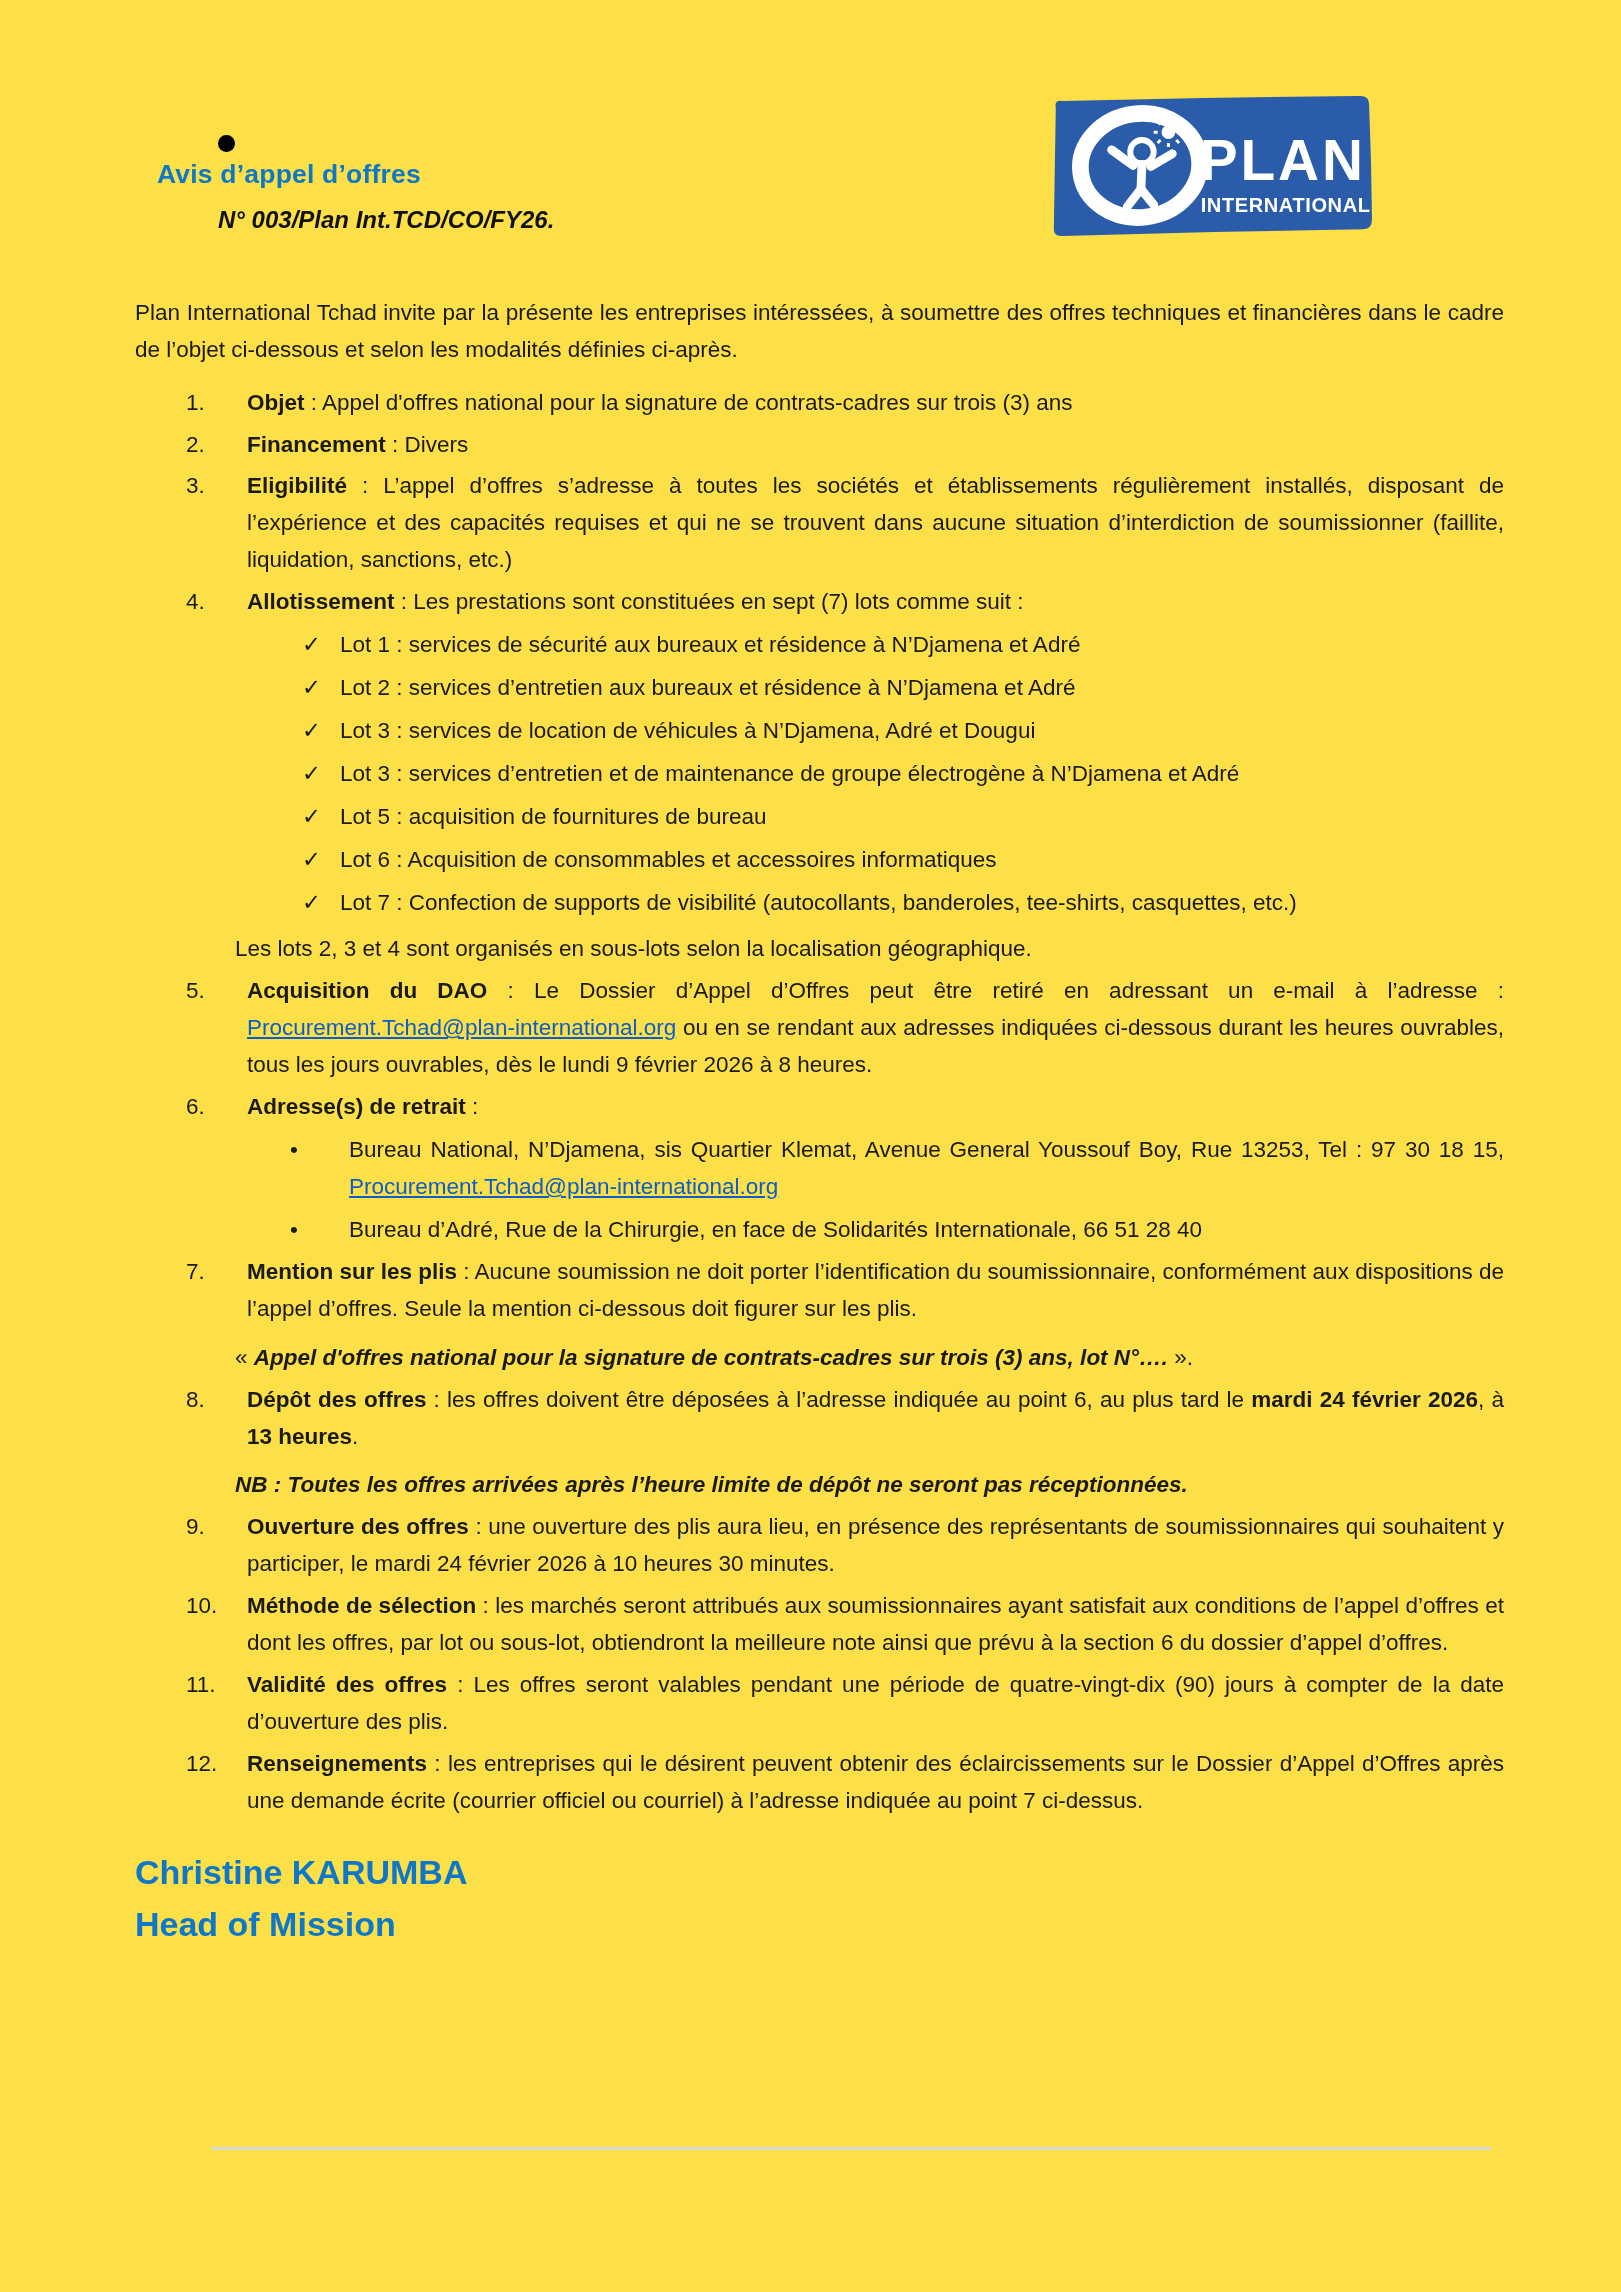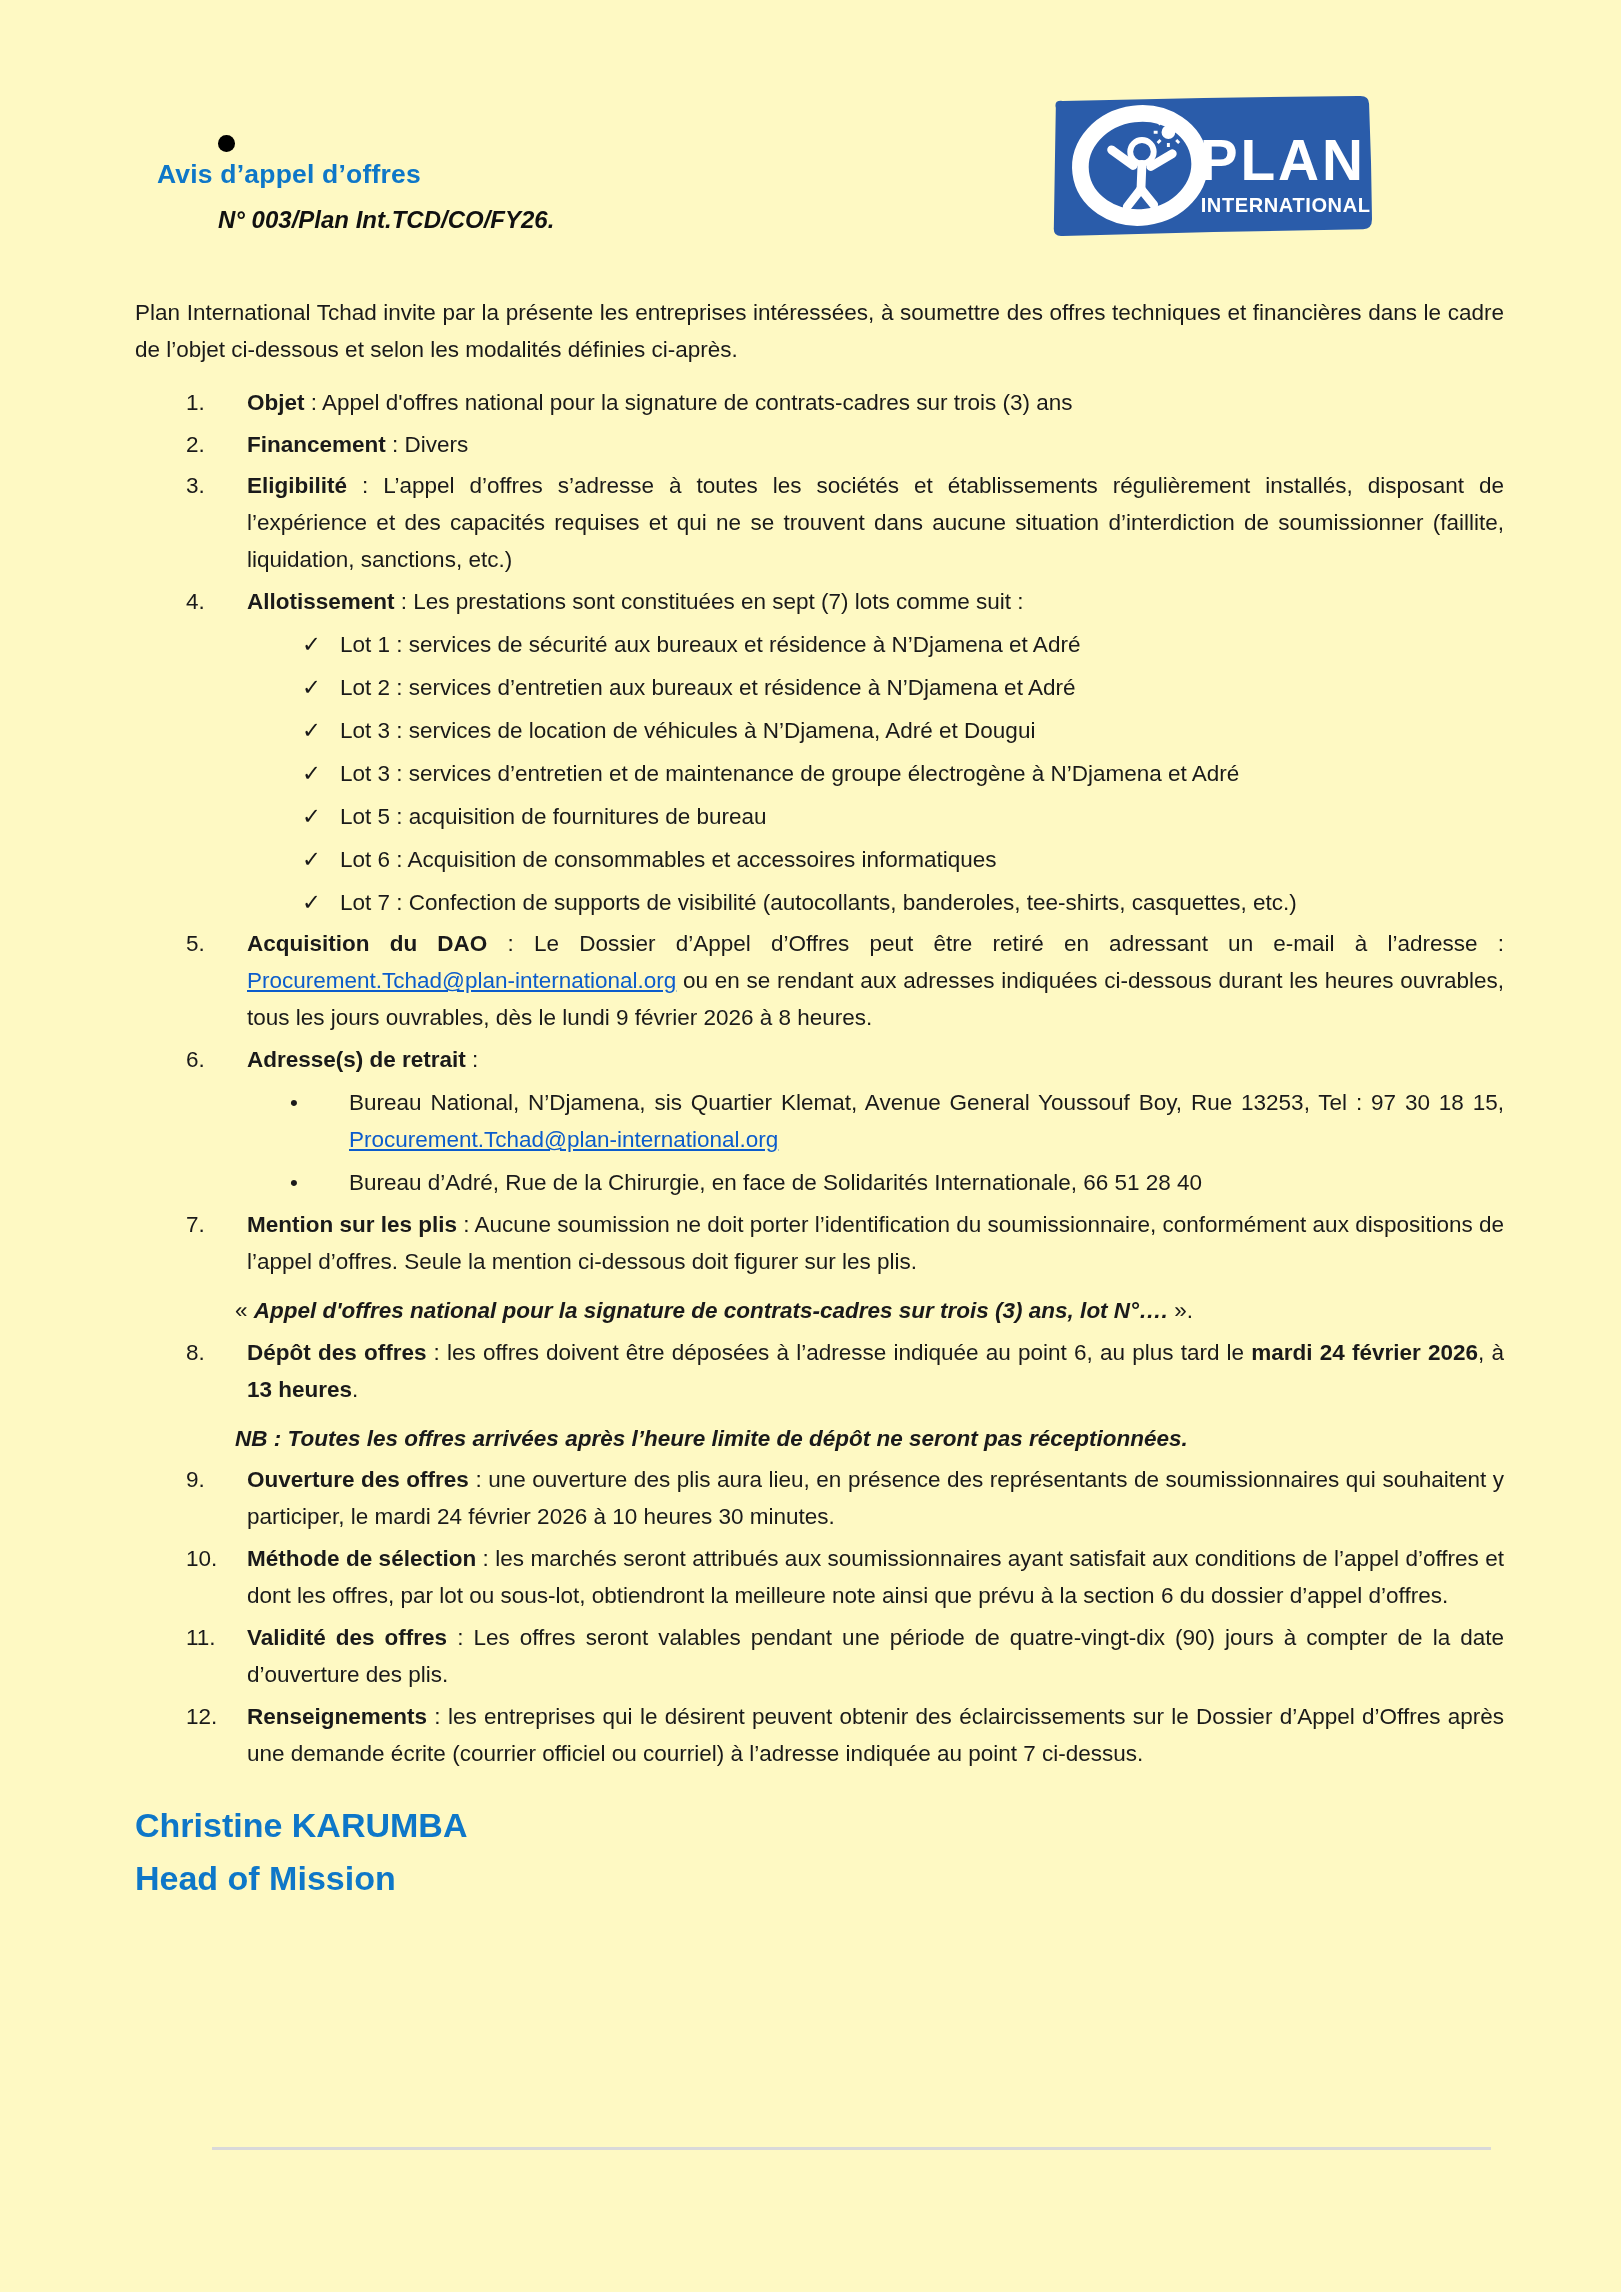--- a/index.html
+++ b/index.html
@@ -6,21 +6,21 @@
     --accent:#0e77c8;
     --link:#0b5ccc;
     --logo:#2a5caa;
     --ink:#1a1a1a;
     --rule:#d9d9d9;
   }
   html,body{margin:0;padding:0;background:#ffffff;}
   .page{
     position:relative;
     width:1621px;height:2293px;
-    background:#fef9c3;
+    background:#fde047;
     font-family:"Liberation Sans",sans-serif;
     color:var(--ink);
     overflow:hidden;
   }
   
   .header{position:relative;height:294px;}
   .top-dot{
     position:absolute;left:218px;top:135px;
     width:16.7px;height:16.7px;border-radius:50%;background:#000;
   }
@@ -145,20 +145,21 @@
               <span>Lot 5 : acquisition de fournitures de bureau</span>
             </div>
             <div class="check-row">
               <span class="check">✓</span>
               <span>Lot 6 : Acquisition de consommables et accessoires informatiques</span>
             </div>
             <div class="check-row">
               <span class="check">✓</span>
               <span>Lot 7 : Confection de supports de visibilité (autocollants, banderoles, tee-shirts, casquettes, etc.)</span>
             </div>
+            <p class="after">Les lots 2, 3 et 4 sont organisés en sous-lots selon la localisation géographique.</p>
           </div>
         </div>
         <div class="item">
           <div class="num">5.</div>
           <div class="body">
             <p class="runs just"><span class="b">Acquisition du DAO</span><span> : Le Dossier d’Appel d’Offres peut être retiré en adressant un e-mail à l’adresse : </span><a class="link">Procurement.Tchad@plan-international.org</a><span> ou en se rendant aux adresses indiquées ci-dessous durant les heures ouvrables, tous les jours ouvrables, dès le lundi 9 février 2026 à 8 heures.</span></p>
           </div>
         </div>
         <div class="item">
           <div class="num">6.</div>

